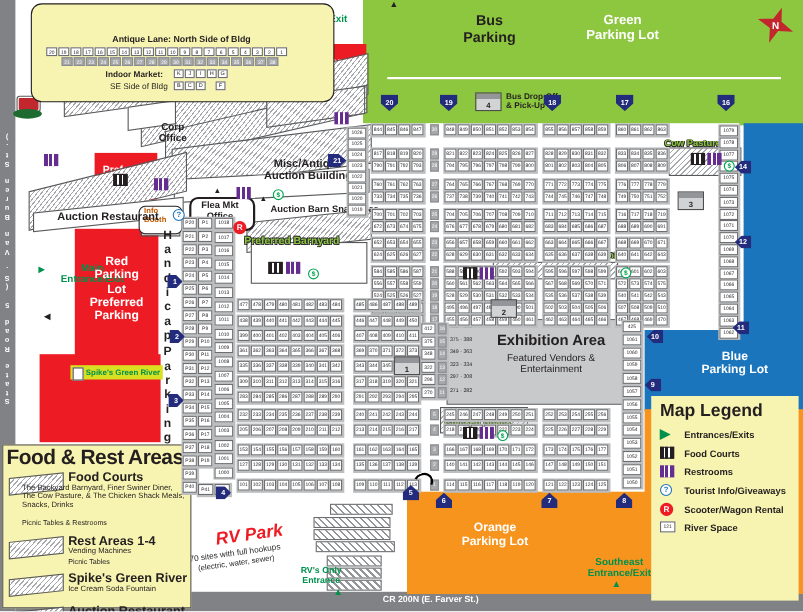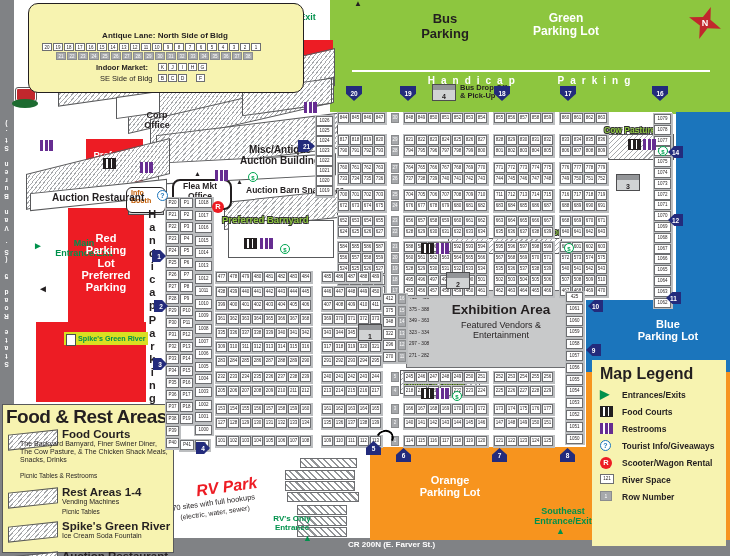--- a/index.html
+++ b/index.html
@@ -65,21 +65,20 @@
   <div class="abs" style="left:370px;top:447px;width:360px;height:93px;background:#f7941e"></div>
   <div class="abs" style="left:68px;top:208px;width:76px;height:116px;background:#ed1c24"></div>
   <div class="abs" style="left:36px;top:322px;width:110px;height:80px;background:#ed1c24"></div>
 
   <div class="tri" style="left:354px;top:0;font-size:8px">▲</div>
   <div class="lbl ctr" style="left:405px;top:12px;width:80px;font-size:13px">Bus
 Parking</div>
   <div class="lbl ctr white-t" style="left:518px;top:12px;width:96px;font-size:12px">Green
 Parking Lot</div>
   <div class="abs" style="left:352px;top:70px;width:358px;height:1.5px;background:#fff"></div>
-  <div class="lbl ctr white-t" style="left:352px;top:75px;width:360px;font-size:10px;letter-spacing:6px;word-spacing:28px;white-space:nowrap">Handicap Parking</div>
   <div class="lbl" style="left:460px;top:84px;width:64px;font-size:7.5px">Bus Drop-Off
 &amp; Pick-Up</div>
   <svg style="position:absolute;left:686px;top:4px" width="38" height="38" viewBox="0 0 38 38">
     <polygon points="19,2 23,14 36,19 23,23 19,36 15,23 2,19 15,14" fill="#c1272d" transform="rotate(20 19 19)"></polygon>
     <text x="19" y="22" font-size="9" font-weight="bold" fill="#fff" text-anchor="middle" font-family="Liberation Sans,sans-serif">N</text>
   </svg>
 
   <div class="lbl ctr green-t" style="left:248px;top:2px;width:78px;font-size:9px">North
 Entrance/Exit</div>
   <div class="tri green-t" style="left:282px;top:26px;font-size:11px;color:#00914c">▼</div>
@@ -285,24 +284,20 @@
         <div class="leg-ic ic-q" style="position: absolute;">?</div>
         <div class="leg-lb">Tourist Info/Giveaways</div>
       </div>
       <div class="leg-row">
         <div class="leg-ic ic-r" style="position: absolute;">R</div>
         <div class="leg-lb">Scooter/Wagon Rental</div>
       </div>
       <div class="leg-row">
         <div class="leg-ic cell" style="position: absolute; width: 14px; height: 10px; font-size: 4.5px;">121</div>
         <div class="leg-lb">River Space</div>
-      </div>
-      <div class="leg-row">
-        <div class="leg-ic cell gcell" style="position: absolute; width: 12px; height: 10px; font-size: 5px;">1</div>
-        <div class="leg-lb">Row Number</div>
       </div>
     </div>
 
   <div id="gen">
       <div class="strip" style="left: 336.5px; top: 111.5px; width: 50px; height: 13px;"></div>
       <div class="cell" style="left: 338px; top: 113px; width: 11px; height: 10px;">844</div>
       <div class="cell" style="left: 350px; top: 113px; width: 11px; height: 10px;">845</div>
       <div class="cell" style="left: 362px; top: 113px; width: 11px; height: 10px;">846</div>
       <div class="cell" style="left: 374px; top: 113px; width: 11px; height: 10px;">847</div>
       <div class="strip" style="left: 402.5px; top: 111.5px; width: 86px; height: 13px;"></div>

